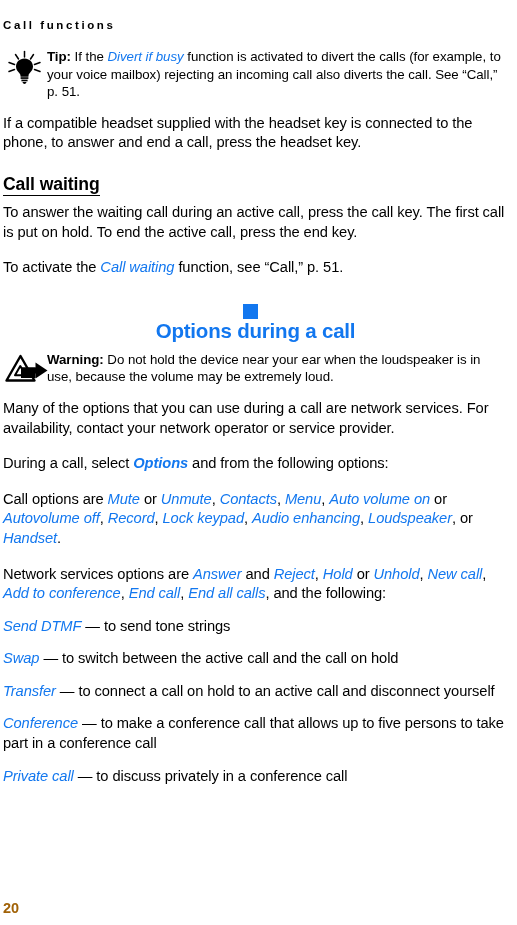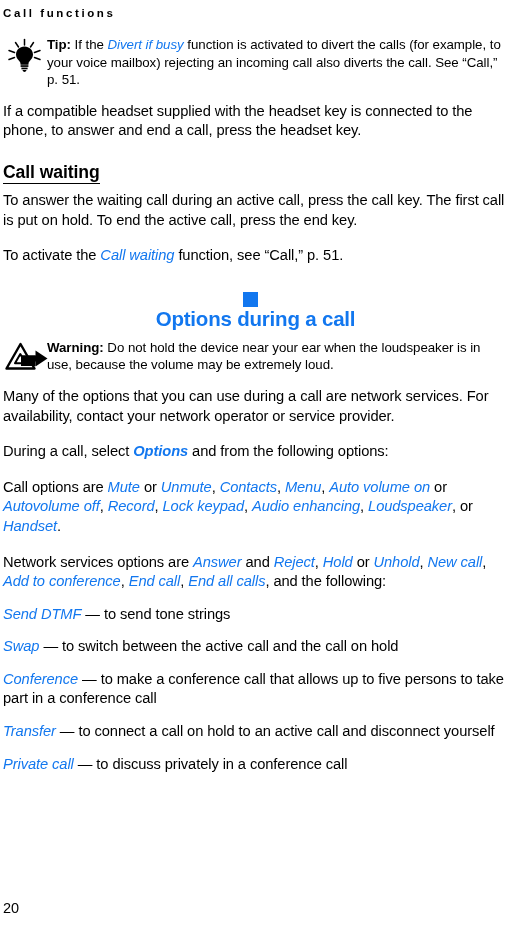--- a/index.html
+++ b/index.html
@@ -16,21 +16,21 @@
     width: 517px;
     height: 925px;
     background: #ffffff;
     overflow: hidden;
     box-sizing: border-box;
     padding: 0;
   }
   .content {
     position: absolute;
     left: 3px;
-    top: 0;
+    top: 12px;
     width: 505px;
   }
 
   
   .running-header {
     font-size: 11.5px;
     font-weight: bold;
     letter-spacing: 2.6px;
     color: #000;
     padding-top: 6px;
@@ -126,23 +126,23 @@
 
   
   .deflist .para { margin-top: 13px; }
 
   
   .folio {
     position: absolute;
     left: 3px;
     bottom: 8px;
     font-size: 14.5px;
-    font-weight: normal;
+    font-weight: bold;
     line-height: 17px;
-    color: #000000;
+    color: #a16207;
   }
 </style>
 </head>
 <body>
 
 <div class="page">
   <div class="content">
 
     <div class="running-header">Call functions</div>
 
@@ -206,23 +206,23 @@
 
     <p class="para"><span>Call options are </span><span class="ui-italic">Mute</span><span> or </span><span class="ui-italic">Unmute</span><span>, </span><span class="ui-italic">Contacts</span><span>, </span><span class="ui-italic">Menu</span><span>, </span><span class="ui-italic">Auto volume on</span><span> or </span><span class="ui-italic">Autovolume off</span><span>, </span><span class="ui-italic">Record</span><span>, </span><span class="ui-italic">Lock keypad</span><span>, </span><span class="ui-italic">Audio enhancing</span><span>, </span><span class="ui-italic">Loudspeaker</span><span>, or </span><span class="ui-italic">Handset</span><span>.</span></p>
 
     <p class="para"><span>Network services options are </span><span class="ui-italic">Answer</span><span> and </span><span class="ui-italic">Reject</span><span>, </span><span class="ui-italic">Hold</span><span> or </span><span class="ui-italic">Unhold</span><span>, </span><span class="ui-italic">New call</span><span>, </span><span class="ui-italic">Add to conference</span><span>, </span><span class="ui-italic">End call</span><span>, </span><span class="ui-italic">End all calls</span><span>, and the following:</span></p>
 
     <div class="deflist">
       <p class="para"><span class="ui-italic">Send DTMF</span><span> — </span><span>to send tone strings</span></p>
 
       <p class="para"><span class="ui-italic">Swap</span><span> — </span><span>to switch between the active call and the call on hold</span></p>
 
+      <p class="para"><span class="ui-italic">Transfer</span><span> — </span><span>to connect a call on hold to an active call and disconnect yourself</span></p>
+
       <p class="para"><span class="ui-italic">Conference</span><span> — </span><span>to make a conference call that allows up to five persons to take part in a conference call</span></p>
-
-      <p class="para"><span class="ui-italic">Transfer</span><span> — </span><span>to connect a call on hold to an active call and disconnect yourself</span></p>
 
       <p class="para"><span class="ui-italic">Private call</span><span> — </span><span>to discuss privately in a conference call</span></p>
     </div>
 
   </div>
 
   <div class="folio">20</div>
 </div>
 
 </body></html>

